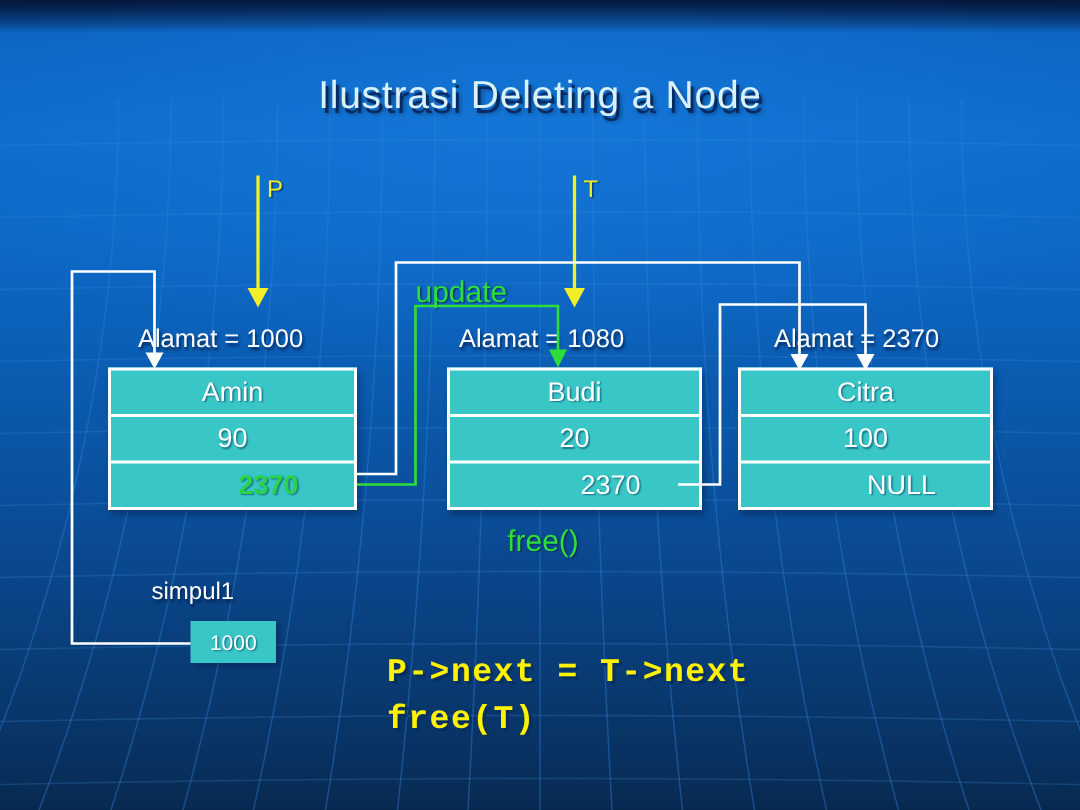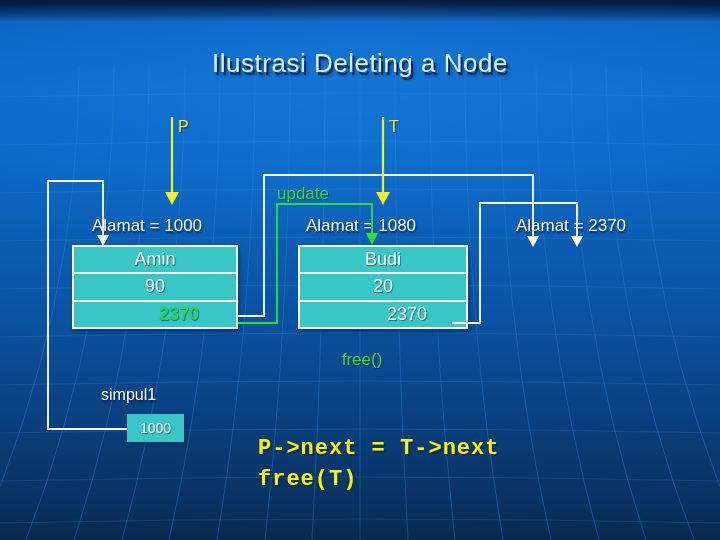--- a/index.html
+++ b/index.html
@@ -13,26 +13,26 @@
   .bg-grid{position:absolute;left:0;top:0;width:720px;height:540px;}
   .top-shade{position:absolute;left:0;top:0;width:720px;height:22px;
     background:linear-gradient(180deg,rgba(4,24,58,0.95) 0%,rgba(4,24,58,0.45) 45%,rgba(4,24,58,0) 100%);}
   .title{
     position:absolute;left:0;top:48px;width:720px;text-align:center;
     font-size:26px;letter-spacing:0.5px;color:var(--title_text,#d9f1fa);
     text-shadow:2px 3px 0 rgba(6,38,92,0.9), 3px 4px 3px rgba(0,0,0,0.35);
   }
   .ptr-label{position:absolute;font-size:16px;color:var(--accent_yellow,#f2ee2a);
     text-shadow:1px 1px 1px rgba(0,30,70,0.7);}
-  .green-label{position:absolute;font-size:17px;color:var(--accent_green,#2fdd3a);
+  .green-label{position:absolute;font-size:20px;color:var(--accent_green,#2fdd3a);
     text-shadow:1px 1px 1px rgba(0,30,70,0.7);}
   .addr-label{position:absolute;top:216px;text-align:center;font-size:17px;color:#fff;
     text-shadow:1px 2px 2px rgba(0,25,70,0.8);}
   .node-table{
-    position:absolute;top:245px;height:84px;box-sizing:border-box;
+    position:absolute;top:245px;height:95px;box-sizing:border-box;
     background:var(--cell_teal,#38c6c6);border:2px solid #fff;
     display:flex;flex-direction:column;
     box-shadow:2px 3px 4px rgba(0,20,60,0.35);
   }
   .node-row{flex:1;display:flex;align-items:center;justify-content:center;
     font-size:18px;color:#fff;border-bottom:2px solid #fff;
     text-shadow:1px 1px 1px rgba(0,50,90,0.55);}
   .node-row:last-child{border-bottom:none;padding-left:48px;}
   .next-green{color:var(--accent_green_dark,#2bd348);font-weight:bold;}
   .simpul-label{position:absolute;left:101px;top:386px;font-size:16px;color:#fff;
@@ -101,20 +101,25 @@
   <div class="node-table" style="left:72px;width:166px;">
     <div class="node-row">Amin</div>
     <div class="node-row">90</div>
     <div class="node-row next-green">2370</div>
   </div>
   <div class="node-table" style="left:298px;width:170px;">
     <div class="node-row">Budi</div>
     <div class="node-row">20</div>
     <div class="node-row">2370</div>
   </div>
+  <div class="node-table" style="left:492px;width:170px;">
+    <div class="node-row">Citra</div>
+    <div class="node-row">100</div>
+    <div class="node-row">NULL</div>
+  </div>
 
   <div class="simpul-label">simpul1</div>
   <div class="head-box">1000</div>
 
   <div class="code-block">
     <div>P-&gt;next = T-&gt;next</div>
     <div>free(T)</div>
   </div>
 
   <svg class="lines" viewBox="0 0 720 540">

